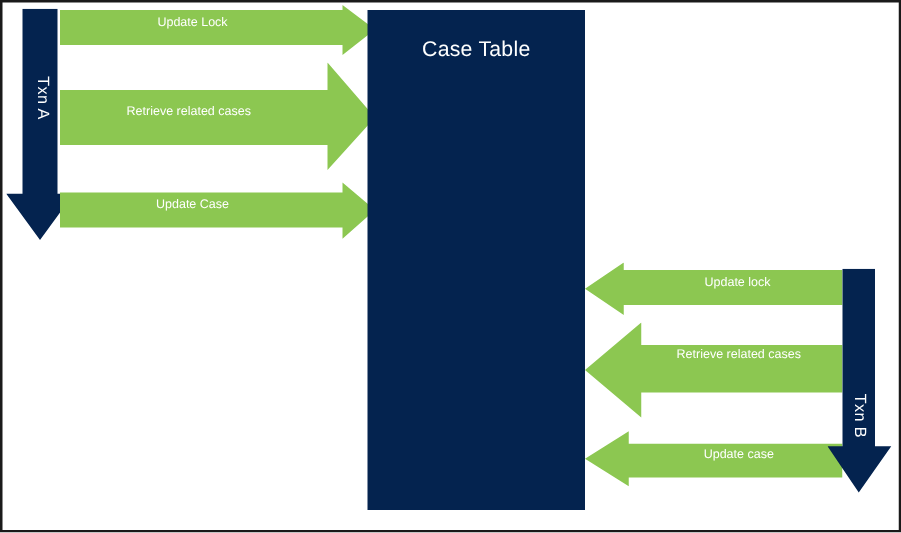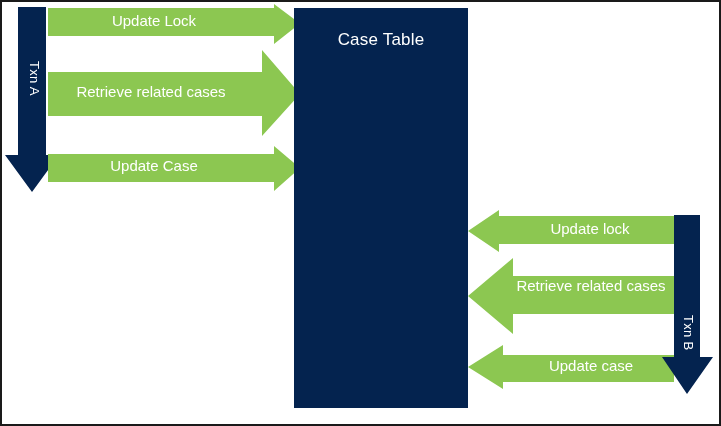--- a/index.html
+++ b/index.html
@@ -56,21 +56,21 @@
   
   .flow {
     position: absolute;
   }
   .flow svg { display: block; }
   .flow .flow-label {
     position: absolute;
     left: 0;
     right: 0;
     color: #ffffff;
-    font-size: 15px;
+    font-size: 10px;
     text-align: center;
     line-height: 1.12;
     font-family: "Liberation Sans", sans-serif;
   }
   .flow.right .flow-label { text-align: center; }
 </style>
 </head>
 <body>
 
 <div id="canvas">

